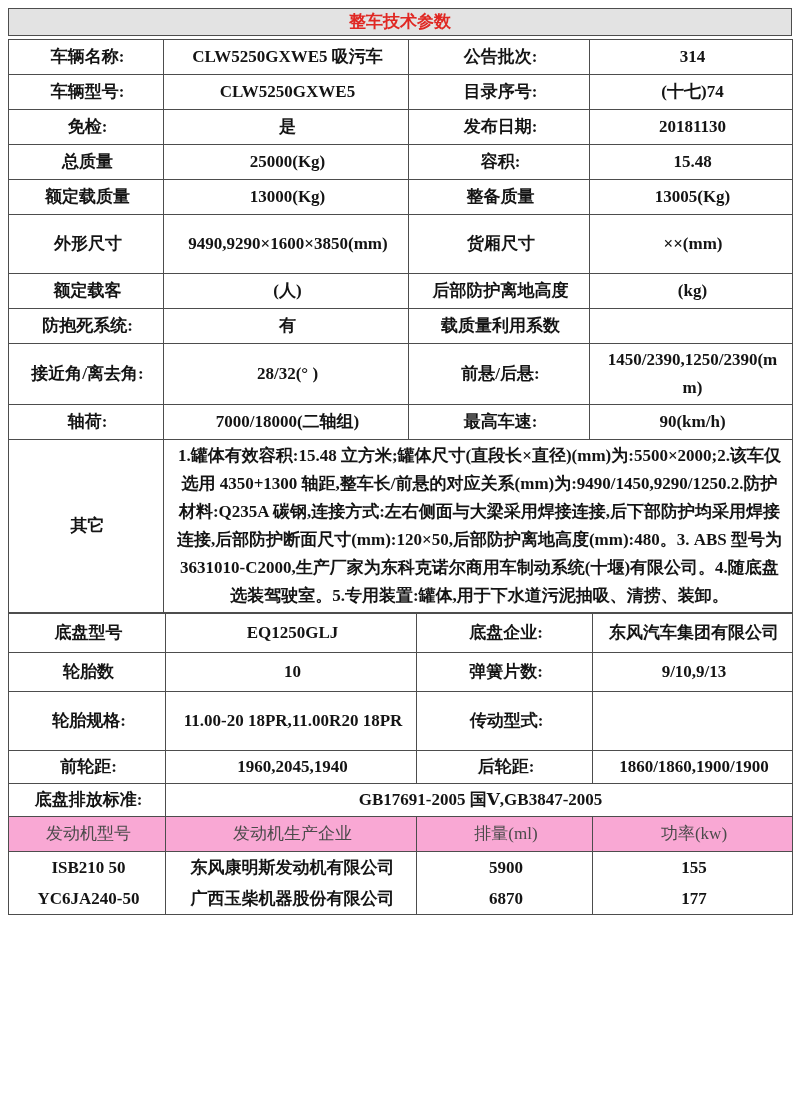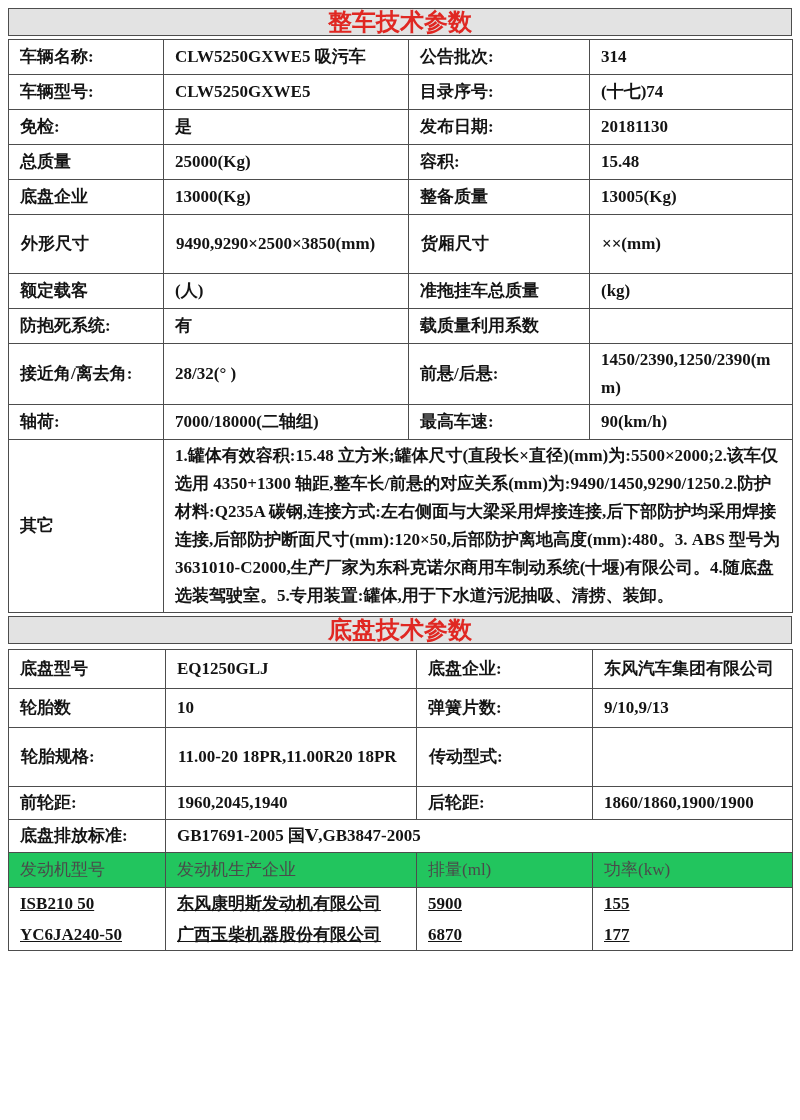--- a/index.html
+++ b/index.html
@@ -8,32 +8,33 @@
     font-family:"Liberation Serif","DejaVu Serif",serif;
     color:#111111;
     -webkit-font-smoothing:antialiased;
   }
   .sheet{padding:8px;}
   .title-bar{
     width:782px;
     border:1px solid #4d4d4d;
     background:#e3e3e3;
     text-align:center;
-    font-size:24px;
+    font-size:17px;
     font-weight:bold;
     color:#e02722;
     line-height:26px;
     height:26px;
     margin-bottom:3px;
   }
   .title-bar.second{margin-top:3px;margin-bottom:5px;}
   table.spec{
     width:784px;
     border-collapse:collapse;
     table-layout:fixed;
+    text-align:center;
   }
   table.spec td{
     border:1px solid #4d4d4d;
     font-size:17px;
     font-weight:bold;
     color:#141414;
     padding:2px 8px 2px 11px;
     vertical-align:middle;
     line-height:28px;
     overflow:hidden;
@@ -52,26 +53,26 @@
   tr.h56 td{height:52px;}
   tr.h32 td{height:28px;}
   .wrapcell{word-break:break-all;line-height:26px;}
   .red-value{color:#8e2727;}
   td.other-text{
     word-break:break-all;
     line-height:29.2px;
     padding-top:4px;padding-bottom:4px;
   }
   tr.engine-header td{
-    background:#22c55e;
+    background:#f9a8d4;
     color:#4a4a4a;
     font-weight:normal;
     height:30px;
   }
-  tr.engine-rows td{height:60px;padding-top:0;padding-bottom:0;text-decoration:underline;}
+  tr.engine-rows td{height:60px;padding-top:0;padding-bottom:0;}
   .eline{line-height:31px;white-space:nowrap;overflow:hidden;}
 </style>
 </head>
 <body>
 
 <div class="sheet">
 
   <div class="title-bar">整车技术参数</div>
 
   <table class="spec" id="t1">
@@ -100,35 +101,35 @@
         <td>发布日期:</td>
         <td>20181130</td>
       </tr>
       <tr class="h34">
         <td>总质量</td>
         <td>25000(Kg)</td>
         <td>容积:</td>
         <td>15.48</td>
       </tr>
       <tr class="h34">
-        <td>底盘企业</td>
+        <td>额定载质量</td>
         <td>13000(Kg)</td>
         <td>整备质量</td>
         <td>13005(Kg)</td>
       </tr>
       <tr class="h58">
         <td>外形尺寸</td>
-        <td class="wrapcell">9490,9290×2500×3850(mm)</td>
+        <td class="wrapcell">9490,9290×1600×3850(mm)</td>
         <td>货厢尺寸</td>
         <td>××(mm)</td>
       </tr>
       <tr class="h34">
         <td>额定载客</td>
         <td>(人)</td>
-        <td>准拖挂车总质量</td>
+        <td>后部防护离地高度</td>
         <td>(kg)</td>
       </tr>
       <tr class="h34">
         <td>防抱死系统:</td>
         <td>有</td>
         <td>载质量利用系数</td>
         <td></td>
       </tr>
       <tr class="h56">
         <td>接近角/离去角:</td>
@@ -142,21 +143,20 @@
         <td>最高车速:</td>
         <td>90(km/h)</td>
       </tr>
       <tr>
         <td>其它</td>
         <td class="other-text" colspan="3">1.罐体有效容积:15.48 立方米;罐体尺寸(直段长×直径)(mm)为:5500×2000;2.该车仅选用 4350+1300 轴距,整车长/前悬的对应关系(mm)为:9490/1450,9290/1250.2.防护材料:Q235A 碳钢,连接方式:左右侧面与大梁采用焊接连接,后下部防护均采用焊接连接,后部防护断面尺寸(mm):120×50,后部防护离地高度(mm):480。3.  ABS 型号为 3631010-C2000,生产厂家为东科克诺尔商用车制动系统(十堰)有限公司。4.随底盘选装驾驶室。5.专用装置:罐体,用于下水道污泥抽吸、清捞、装卸。</td>
       </tr>
     </tbody>
   </table>
 
-  <div class="title-bar second">底盘技术参数</div>
 
   <table class="spec" id="t2">
     <colgroup>
         <col class="c1">
         <col class="c2">
         <col class="c3">
         <col class="c4">
       </colgroup>
     <tbody>
       <tr class="h38">

